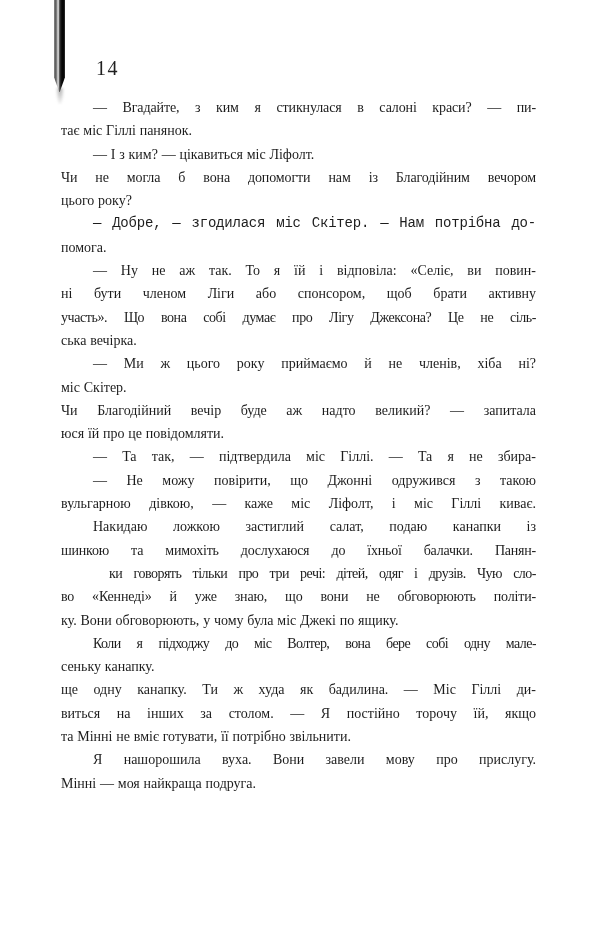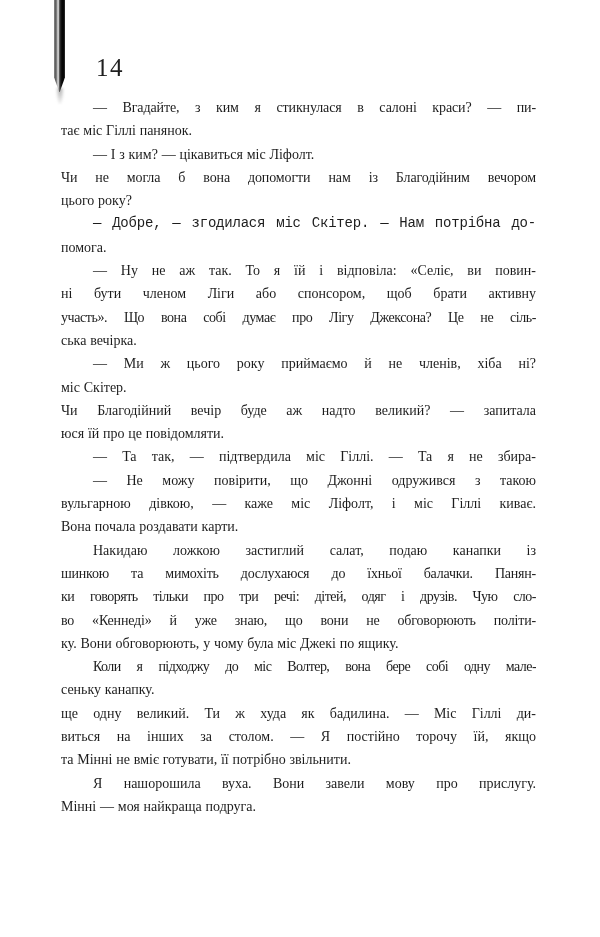--- a/index.html
+++ b/index.html
@@ -47,21 +47,21 @@
     width: 8px;
     height: 16px;
     background: radial-gradient(ellipse at 50% 0%,
       rgba(90,90,90,0.55) 0%, rgba(150,150,150,0.28) 50%, rgba(200,200,200,0) 78%);
     filter: blur(1px);
   }
   .folio {
     position: absolute;
     left: 96px;
     top: 58px;
-    font-size: 25px;
+    font-size: 20px;
     line-height: 20px;
     letter-spacing: 1.5px;
     color: #1f1f1f;
     font-family: "Liberation Serif", "DejaVu Serif", serif;
   }
   .text-block {
     position: absolute;
     left: 61px;
     top: 96px;
     width: 475px;
@@ -122,35 +122,34 @@
         <div class="line para-end" style="">міс Скітер.</div>
         <div class="line" style="">Чи Благодійний вечір буде аж надто великий? — запитала</div>
       </div>
       <div class="para">
         <div class="line para-end" style="">юся їй про це повідомляти.</div>
         <div class="line indent" style="">— Та так, — підтвердила міс Гіллі. — Та я не збира-</div>
       </div>
       <div class="para">
         <div class="line indent" style="">— Не можу повірити, що Джонні одружився з такою</div>
         <div class="line" style="">вульгарною дівкою, — каже міс Ліфолт, і міс Гіллі киває.</div>
-        <div class="line para-end" style="">Вона почала роздавати карти.</div>
       </div>
       <div class="para">
         <div class="line indent" style="">Накидаю ложкою застиглий салат, подаю канапки із</div>
         <div class="line" style="letter-spacing: -0.231818px;">шинкою та мимохіть дослухаюся до їхньої балачки. Панян-</div>
-        <div class="line" style="letter-spacing: -0.510317px;">ки говорять тільки про три речі: дітей, одяг і друзів. Чую сло-</div>
+        <div class="line" style="letter-spacing: -0.510317px; margin-left: 48px;">ки говорять тільки про три речі: дітей, одяг і друзів. Чую сло-</div>
         <div class="line" style="letter-spacing: -0.177273px;">во «Кеннеді» й уже знаю, що вони не обговорюють політи-</div>
         <div class="line para-end" style="">ку. Вони обговорюють, у чому була міс Джекі по ящику.</div>
       </div>
       <div class="para">
         <div class="line indent" style="letter-spacing: -0.567857px;">Коли я підходжу до міс Волтер, вона бере собі одну мале-</div>
         <div class="line para-end" style="">сеньку канапку.</div>
       </div>
       <div class="para">
-        <div class="line" style="">ще одну великий. Ти ж худа як бадилина. — Міс Гіллі ди-</div>
+        <div class="line" style="">ще одну канапку. Ти ж худа як бадилина. — Міс Гіллі ди-</div>
         <div class="line" style="">виться на інших за столом. — Я постійно торочу їй, якщо</div>
         <div class="line para-end" style="">та Мінні не вміє готувати, її потрібно звільнити.</div>
       </div>
       <div class="para">
         <div class="line indent" style="">Я нашорошила вуха. Вони завели мову про прислугу.</div>
         <div class="line para-end" style="">Мінні — моя найкраща подруга.</div>
       </div>
     </div>
 
 </div>

